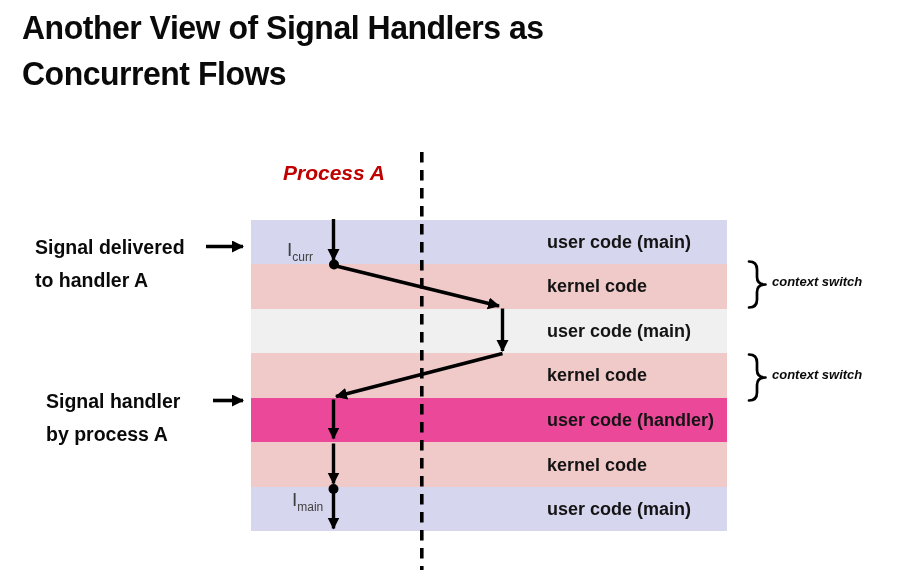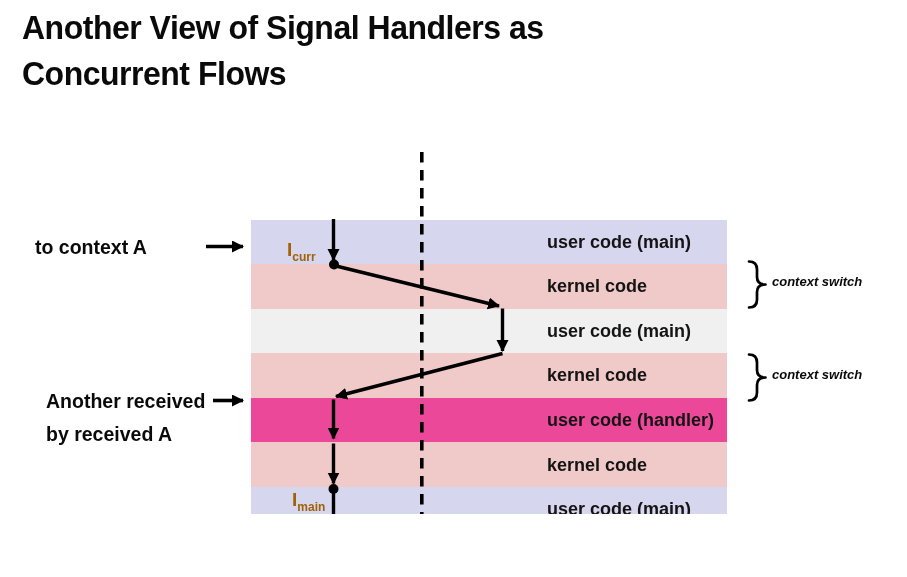--- a/index.html
+++ b/index.html
@@ -1,18 +1,18 @@
 <!DOCTYPE html>
 <html><head>
 <meta charset="utf-8">
 <style>
   html,body { margin:0; padding:0; background:#fff; }
   .slide {
     position:relative;
-    width:907px; height:514px;
+    width:907px; height:577px;
     background:#ffffff;
     font-family:"Liberation Sans", sans-serif;
     overflow:hidden;
   }
   .title {
     position:absolute; left:22px; top:4px;
     font-size:34px; font-weight:bold; color:#0a0a0a;
     line-height:46px; letter-spacing:-0.5px;
     transform:scaleX(0.94); transform-origin:0 0;
   }
@@ -34,21 +34,21 @@
   }
   .left-note {
     position:absolute;
     font-size:19.5px; font-weight:bold; color:#0a0a0a;
     line-height:33px; white-space:nowrap;
   }
   .note-1 { left:35px; top:231px; }
   .note-2 { left:46px; top:385px; }
   .imarker {
     position:absolute;
-    font-size:19px; font-weight:bold; color:#a16207;
+    font-size:19px; font-weight:normal; color:#404040;
     line-height:1; white-space:nowrap;
   }
   .imarker sub { font-size:12px; line-height:1; }
   .i-curr { left:287px; top:240px; }
   .i-next { left:292px; top:490px; }
   .ctx-label {
     position:absolute; left:772px;
     font-size:13px; font-weight:bold; font-style:italic;
     color:#0a0a0a; white-space:nowrap;text-align:right;
   }
@@ -62,20 +62,21 @@
 </head>
 <body>
 
 <div class="slide">
 
   <div class="title">
     <div>Another View of Signal Handlers as</div>
     <div>Concurrent Flows</div>
   </div>
 
+  <div class="proc-label proc-a" style="color: rgb(192, 0, 0);">Process A</div>
 
   <div class="band" style="top: 219.5px; background: rgb(214, 214, 239);">
     <span class="band-label">user code (main)</span>
   </div>
   <div class="band" style="top: 264.1px; background: rgb(240, 201, 201);">
     <span class="band-label">kernel code</span>
   </div>
   <div class="band" style="top: 308.6px; background: rgb(240, 240, 240);">
     <span class="band-label">user code (main)</span>
   </div>
@@ -86,25 +87,26 @@
     <span class="band-label">user code (handler)</span>
   </div>
   <div class="band" style="top: 442.4px; background: rgb(240, 201, 201);">
     <span class="band-label">kernel code</span>
   </div>
   <div class="band" style="top: 486.9px; background: rgb(214, 214, 239);">
     <span class="band-label">user code (main)</span>
   </div>
 
   <div class="left-note note-1">
-    <div>to context A</div>
+    <div>Signal delivered</div>
+    <div>to handler A</div>
   </div>
   <div class="left-note note-2">
-    <div>Another received</div>
-    <div>by received A</div>
+    <div>Signal handler</div>
+    <div>by process A</div>
   </div>
 
   <div class="imarker i-curr"><span>I</span><sub>curr</sub></div>
   <div class="imarker i-next"><span>I</span><sub>main</sub></div>
 
   <div class="ctx-label ctx-1">context switch</div>
   <div class="ctx-label ctx-2">context switch</div>
 
   <svg class="overlay" viewBox="0 0 907 577" xmlns="http://www.w3.org/2000/svg">
     <defs>

